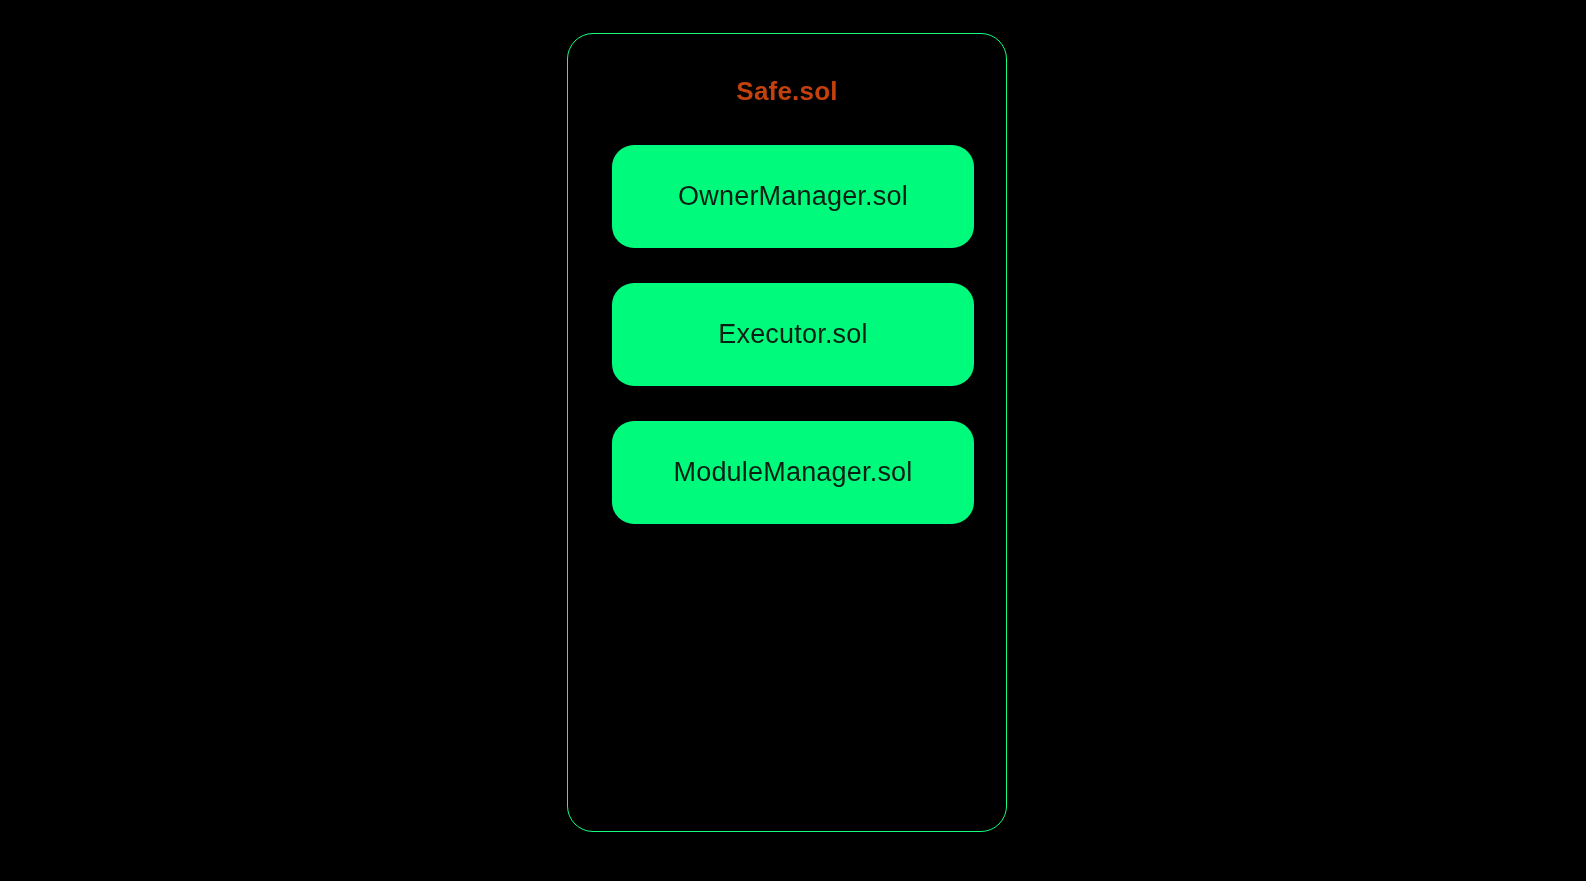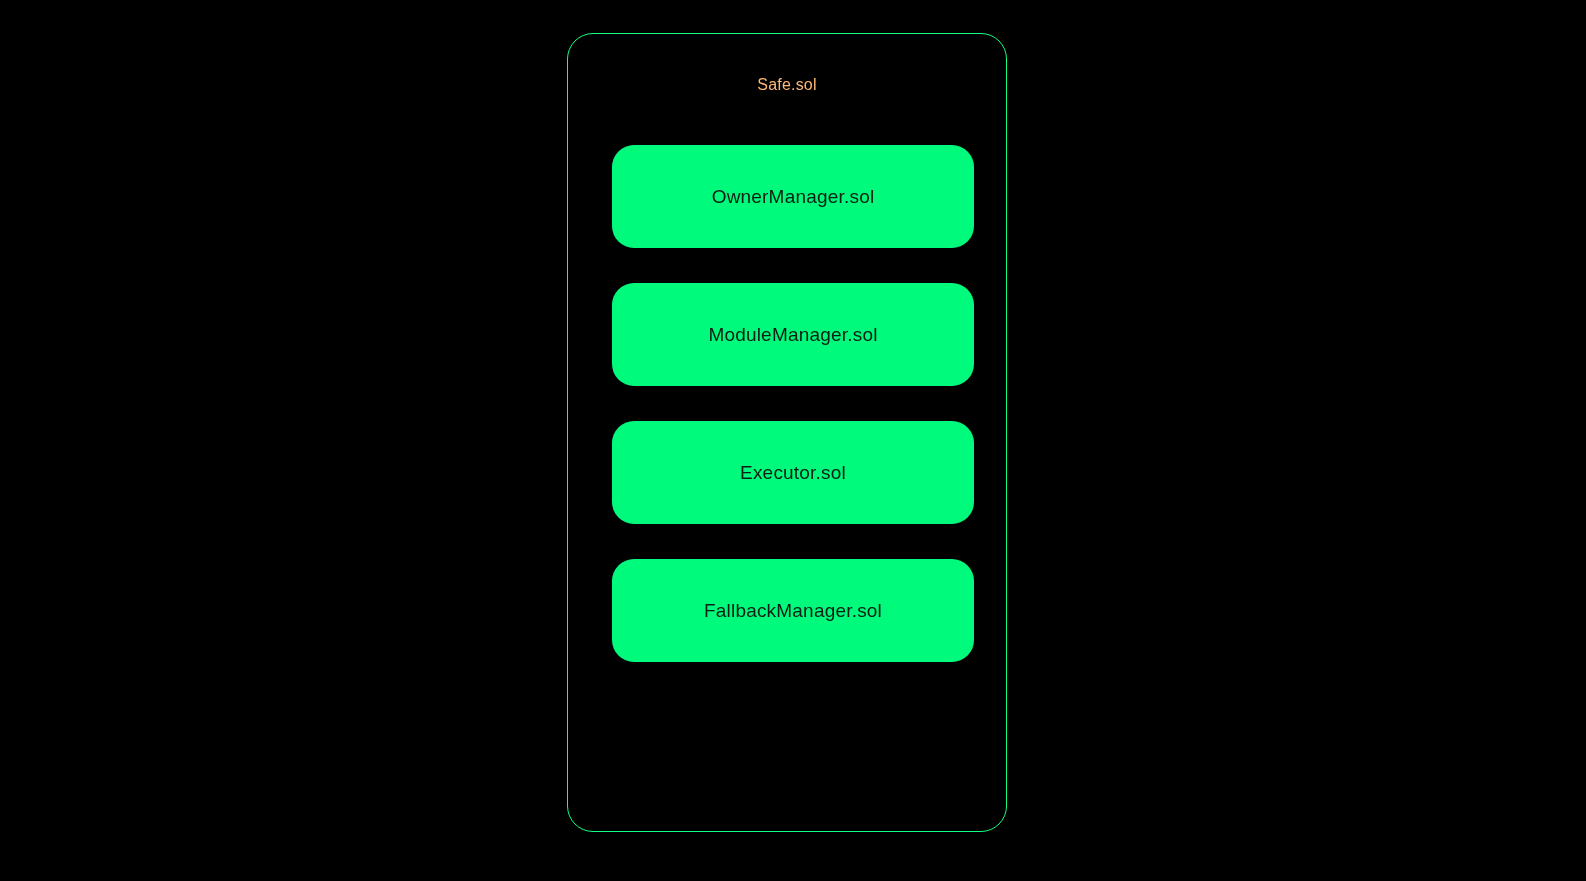--- a/index.html
+++ b/index.html
@@ -24,23 +24,23 @@
     border: 1.5px solid #12ff80;
     border-radius: 26px;
     box-sizing: border-box;
   }
   .container-title {
     position: absolute;
     top: 42px;
     left: 0;
     width: 100%;
     text-align: center;
-    color: #fdba74;
-    font-size: 16px;
-    font-weight: 400;
+    color: #c2410c;
+    font-size: 26px;
+    font-weight: 700;
     letter-spacing: 0.2px;
   }
   .box-stack {
     position: absolute;
     left: 44px;
     top: 111px;
     width: 362px;
     display: flex;
     flex-direction: column;
     gap: 35px;
@@ -48,39 +48,36 @@
   .module-box {
     height: 103px;
     background: #00fb7c;
     border-radius: 22px;
     display: flex;
     align-items: center;
     justify-content: center;
   }
   .module-box span {
     color: #0a1f14;
-    font-size: 19px;
+    font-size: 27px;
     font-weight: 400;
     letter-spacing: 0.2px;
   }
 </style>
 </head>
 <body>
 
 <div class="canvas">
   <div class="container-frame">
     <div class="container-title">Safe.sol</div>
     <div class="box-stack">
       <div class="module-box">
         <span>OwnerManager.sol</span>
       </div>
       <div class="module-box">
-        <span>ModuleManager.sol</span>
-      </div>
-      <div class="module-box">
         <span>Executor.sol</span>
       </div>
       <div class="module-box">
-        <span>FallbackManager.sol</span>
+        <span>ModuleManager.sol</span>
       </div>
     </div>
   </div>
 </div>
 
 </body></html>

